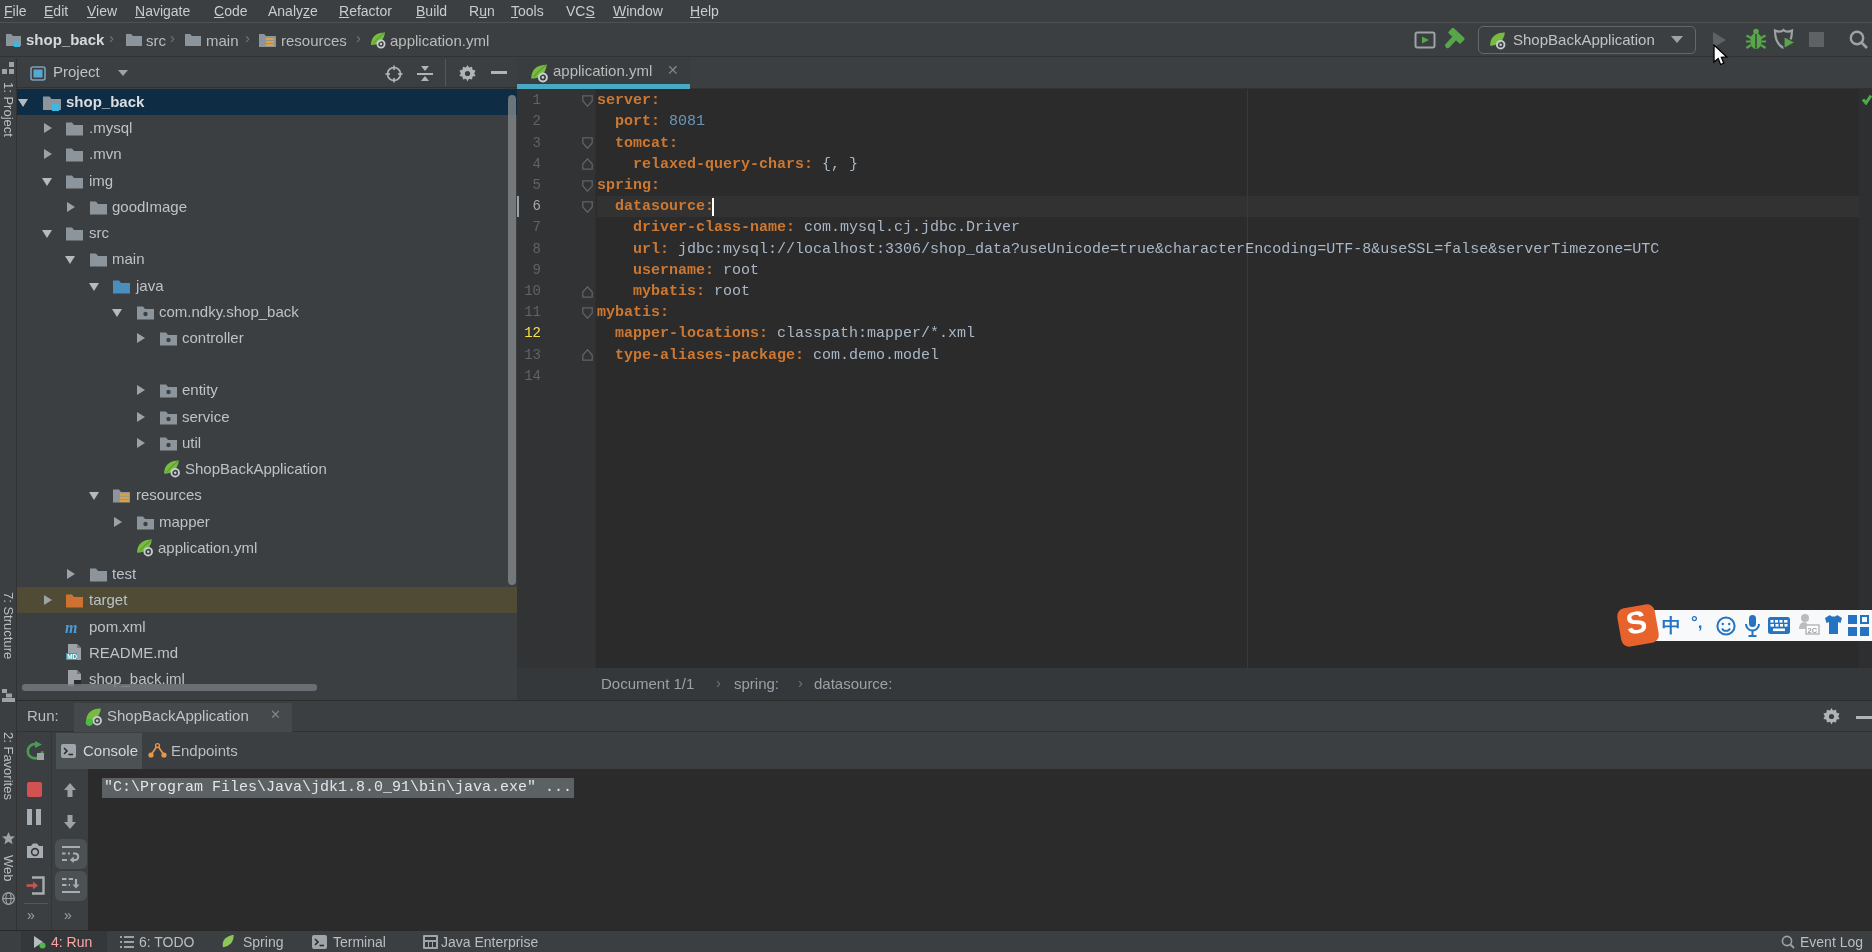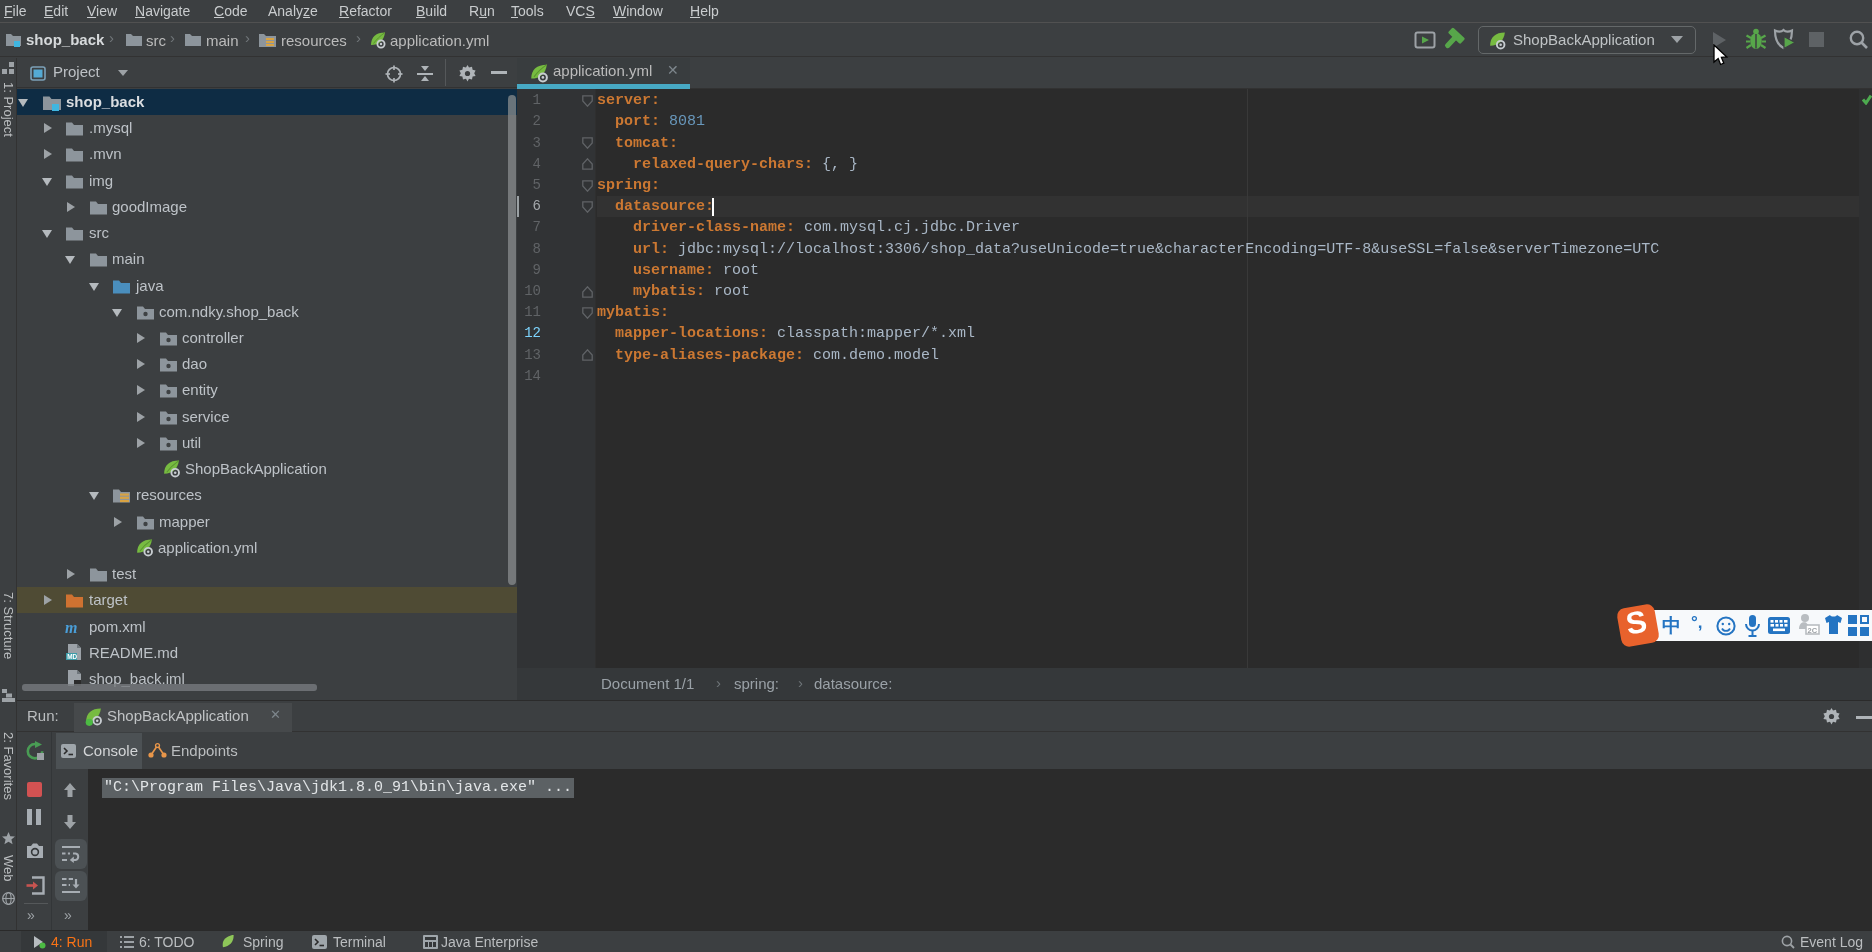--- a/index.html
+++ b/index.html
@@ -243,28 +243,20 @@
       <span class="ab" style="left:142px;top:0">com.ndky.shop_back</span>
     </div>
 <div class="trow" style="top:267.0px">
       <span class="arrR" style="left:120px"></span>
       <svg class="ab" style="left:142px;top:5px" width="19" height="16" viewBox="0 0 19 16">
         <path d="M1 2.5 h6 l2 2.5 h9 v10.5 H1 z" fill="#8d959c"></path>
         <circle cx="9.5" cy="10" r="2.2" fill="#3f4244"></circle>
       </svg>
       <span class="ab" style="left:165px;top:0">controller</span>
     </div>
-<div class="trow" style="top:293.2px">
-      <span class="arrR" style="left:120px"></span>
-      <svg class="ab" style="left:142px;top:5px" width="19" height="16" viewBox="0 0 19 16">
-        <path d="M1 2.5 h6 l2 2.5 h9 v10.5 H1 z" fill="#8d959c"></path>
-        <circle cx="9.5" cy="10" r="2.2" fill="#3f4244"></circle>
-      </svg>
-      <span class="ab" style="left:165px;top:0">dao</span>
-    </div>
 <div class="trow" style="top:319.4px">
       <span class="arrR" style="left:120px"></span>
       <svg class="ab" style="left:142px;top:5px" width="19" height="16" viewBox="0 0 19 16">
         <path d="M1 2.5 h6 l2 2.5 h9 v10.5 H1 z" fill="#8d959c"></path>
         <circle cx="9.5" cy="10" r="2.2" fill="#3f4244"></circle>
       </svg>
       <span class="ab" style="left:165px;top:0">entity</span>
     </div>
 <div class="trow" style="top:345.7px">
       <span class="arrR" style="left:120px"></span>
@@ -385,21 +377,21 @@
 <div class="ln" style="left:0;width:24px;top:53.4px;color:#606366">2</div>
 <div class="ln" style="left:0;width:24px;top:74.6px;color:#606366">3</div>
 <div class="ln" style="left:0;width:24px;top:95.8px;color:#606366">4</div>
 <div class="ln" style="left:0;width:24px;top:117.0px;color:#606366">5</div>
 <div class="ln" style="left:0;width:24px;top:138.2px;color:#a4a8ab">6</div>
 <div class="ln" style="left:0;width:24px;top:159.4px;color:#606366">7</div>
 <div class="ln" style="left:0;width:24px;top:180.6px;color:#606366">8</div>
 <div class="ln" style="left:0;width:24px;top:201.8px;color:#606366">9</div>
 <div class="ln" style="left:0;width:24px;top:223.0px;color:#606366">10</div>
 <div class="ln" style="left:0;width:24px;top:244.2px;color:#606366">11</div>
-<div class="ln" style="left:0;width:24px;top:265.4px;color:#7dd3fc">12</div>
+<div class="ln" style="left:0;width:24px;top:265.4px;color:#fde047">12</div>
 <div class="ln" style="left:0;width:24px;top:286.6px;color:#606366">13</div>
 <div class="ln" style="left:0;width:24px;top:307.8px;color:#606366">14</div>
 <svg class="fold" style="top:36.7px" width="11" height="12" viewBox="0 0 11 12">
       <path d="M0.8 0.8 H10.2 V6 L5.5 11.2 L0.8 6 Z" fill="none" stroke="#606366" stroke-width="1.3"></path>
     </svg>
 <svg class="fold" style="top:79.1px" width="11" height="12" viewBox="0 0 11 12">
       <path d="M0.8 0.8 H10.2 V6 L5.5 11.2 L0.8 6 Z" fill="none" stroke="#606366" stroke-width="1.3"></path>
     </svg>
 <svg class="fold" style="top:121.5px" width="11" height="12" viewBox="0 0 11 12">
       <path d="M0.8 0.8 H10.2 V6 L5.5 11.2 L0.8 6 Z" fill="none" stroke="#606366" stroke-width="1.3"></path>
@@ -527,21 +519,21 @@
 <div class="ab" style="left:102px;top:77px;width:472px;height:20px;background:#5c6164"></div>
 <div class="ab mono" style="left:104px;top:78px;font-size:15px;color:#e2e5e7;white-space:pre">"C:\Program Files\Java\jdk1.8.0_91\bin\java.exe" ...</div>
 </div>
 
 <div class="ab" id="statusbar" style="left:0;top:930px;width:1872px;height:22px;background:#3c3f41;border-top:1px solid #2a2a2a;overflow:hidden">
 <div class="ab" style="left:21px;top:0;width:86px;height:22px;background:#35383a"></div>
 <svg class="ab" style="left:32px;top:4px" width="14" height="14" viewBox="0 0 14 14">
       <path d="M2 1 L11 7 L2 13 Z" fill="#b7bcc0"></path>
       <circle cx="10.5" cy="10.5" r="3" fill="#4cbb43"></circle>
     </svg>
-<span class="ab" style="left:51px;top:3px;font-size:14px;color:#f97316">4: Run</span>
+<span class="ab" style="left:51px;top:3px;font-size:14px;color:#fca5a5">4: Run</span>
 <svg class="ab" style="left:120px;top:5px" width="14" height="12" viewBox="0 0 14 12">
       <g fill="#9da2a6">
         <rect x="0" y="0" width="2" height="2"></rect>
         <rect x="4" y="0" width="10" height="2"></rect>
         <rect x="0" y="5" width="2" height="2"></rect>
         <rect x="4" y="5" width="10" height="2"></rect>
         <rect x="0" y="10" width="2" height="2"></rect>
         <rect x="4" y="10" width="10" height="2"></rect>
       </g>
     </svg>

